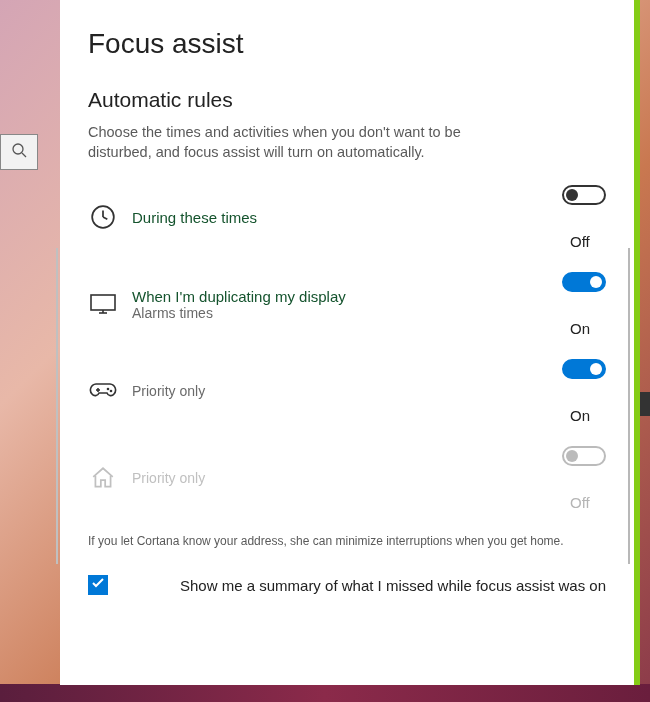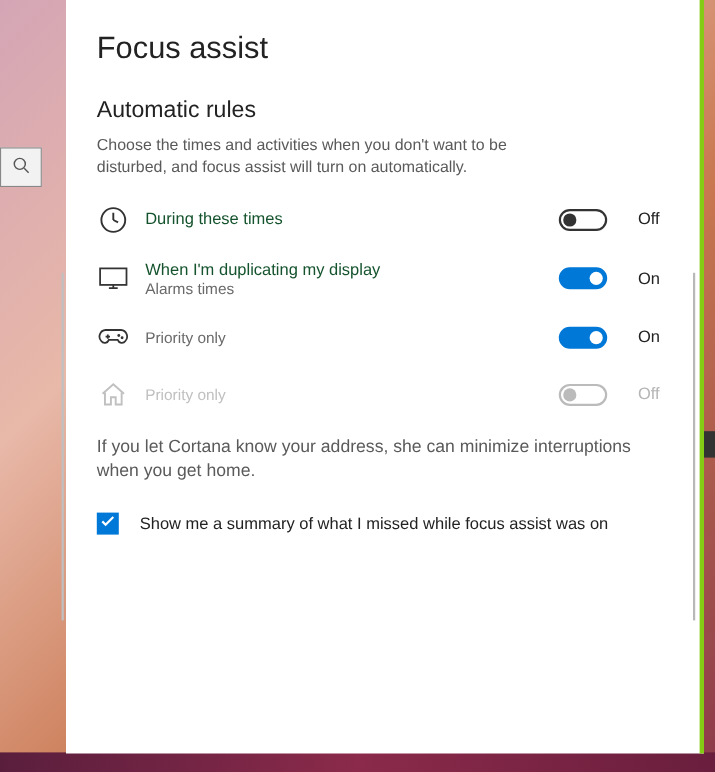--- a/index.html
+++ b/index.html
@@ -29,21 +29,21 @@
     align-items: center;
     justify-content: center;
   }
   .settings-window {
     position: absolute;
     left: 60px;
     top: 0;
     width: 580px;
     height: 685px;
     background: #fff;
-    border-right: 4px solid #84cc16;
+    border-right: 6px solid #84cc16;
     padding: 28px 28px 10px 28px;
     overflow: hidden;
   }
   .right-edge-slice {
     position:absolute;
     right:0;
     top:392px;
     width:10px;
     height:24px;
     background:#333;
@@ -91,20 +91,21 @@
   .rule-sub {
     font-size: 14px;
     color: #6a6a6a;
   }
   .rule-row.disabled .rule-title { color: #b5b5b5; }
   .rule-row.disabled .rule-sub  { color: #c0c0c0; }
   .toggle-wrap {
     display:flex;
     align-items:center;
     gap:28px;
+    flex-direction:column;
   }
   .toggle {
     width: 44px;
     height: 20px;
     border-radius: 12px;
     position: relative;
   }
   .toggle.off {
     border: 2px solid #333;
     background: #fff;
@@ -134,36 +135,37 @@
   .toggle.disabled .knob {
     position:absolute;
     left:2px; top:2px;
     width:12px; height:12px;
     border-radius:50%;
     background:#bbb;
   }
   .toggle-label { font-size:15px; color:#222; min-width:28px; }
   .rule-row.disabled .toggle-label { color:#b5b5b5; }
   .cortana-note {
-    font-size: 16px;
+    font-size: 12px;
     color: #5a5a5a;
     line-height: 1.4;
     margin-bottom: 4px;
   }
   .link {
     font-size: 14.5px;
     color: #0067c0;
     cursor: pointer;
   }
   .checkbox-row {
     display:flex;
     align-items:center;
     gap:19px;
     margin-top: 26px;
     margin-bottom: 44px;
+    justify-content: space-between;
   }
   .checkbox {
     width:20px; height:20px;
     background:#0078d7;
     display:flex;
     align-items:center;
     justify-content:center;
     flex:0 0 20px;
   }
   .question-title {

